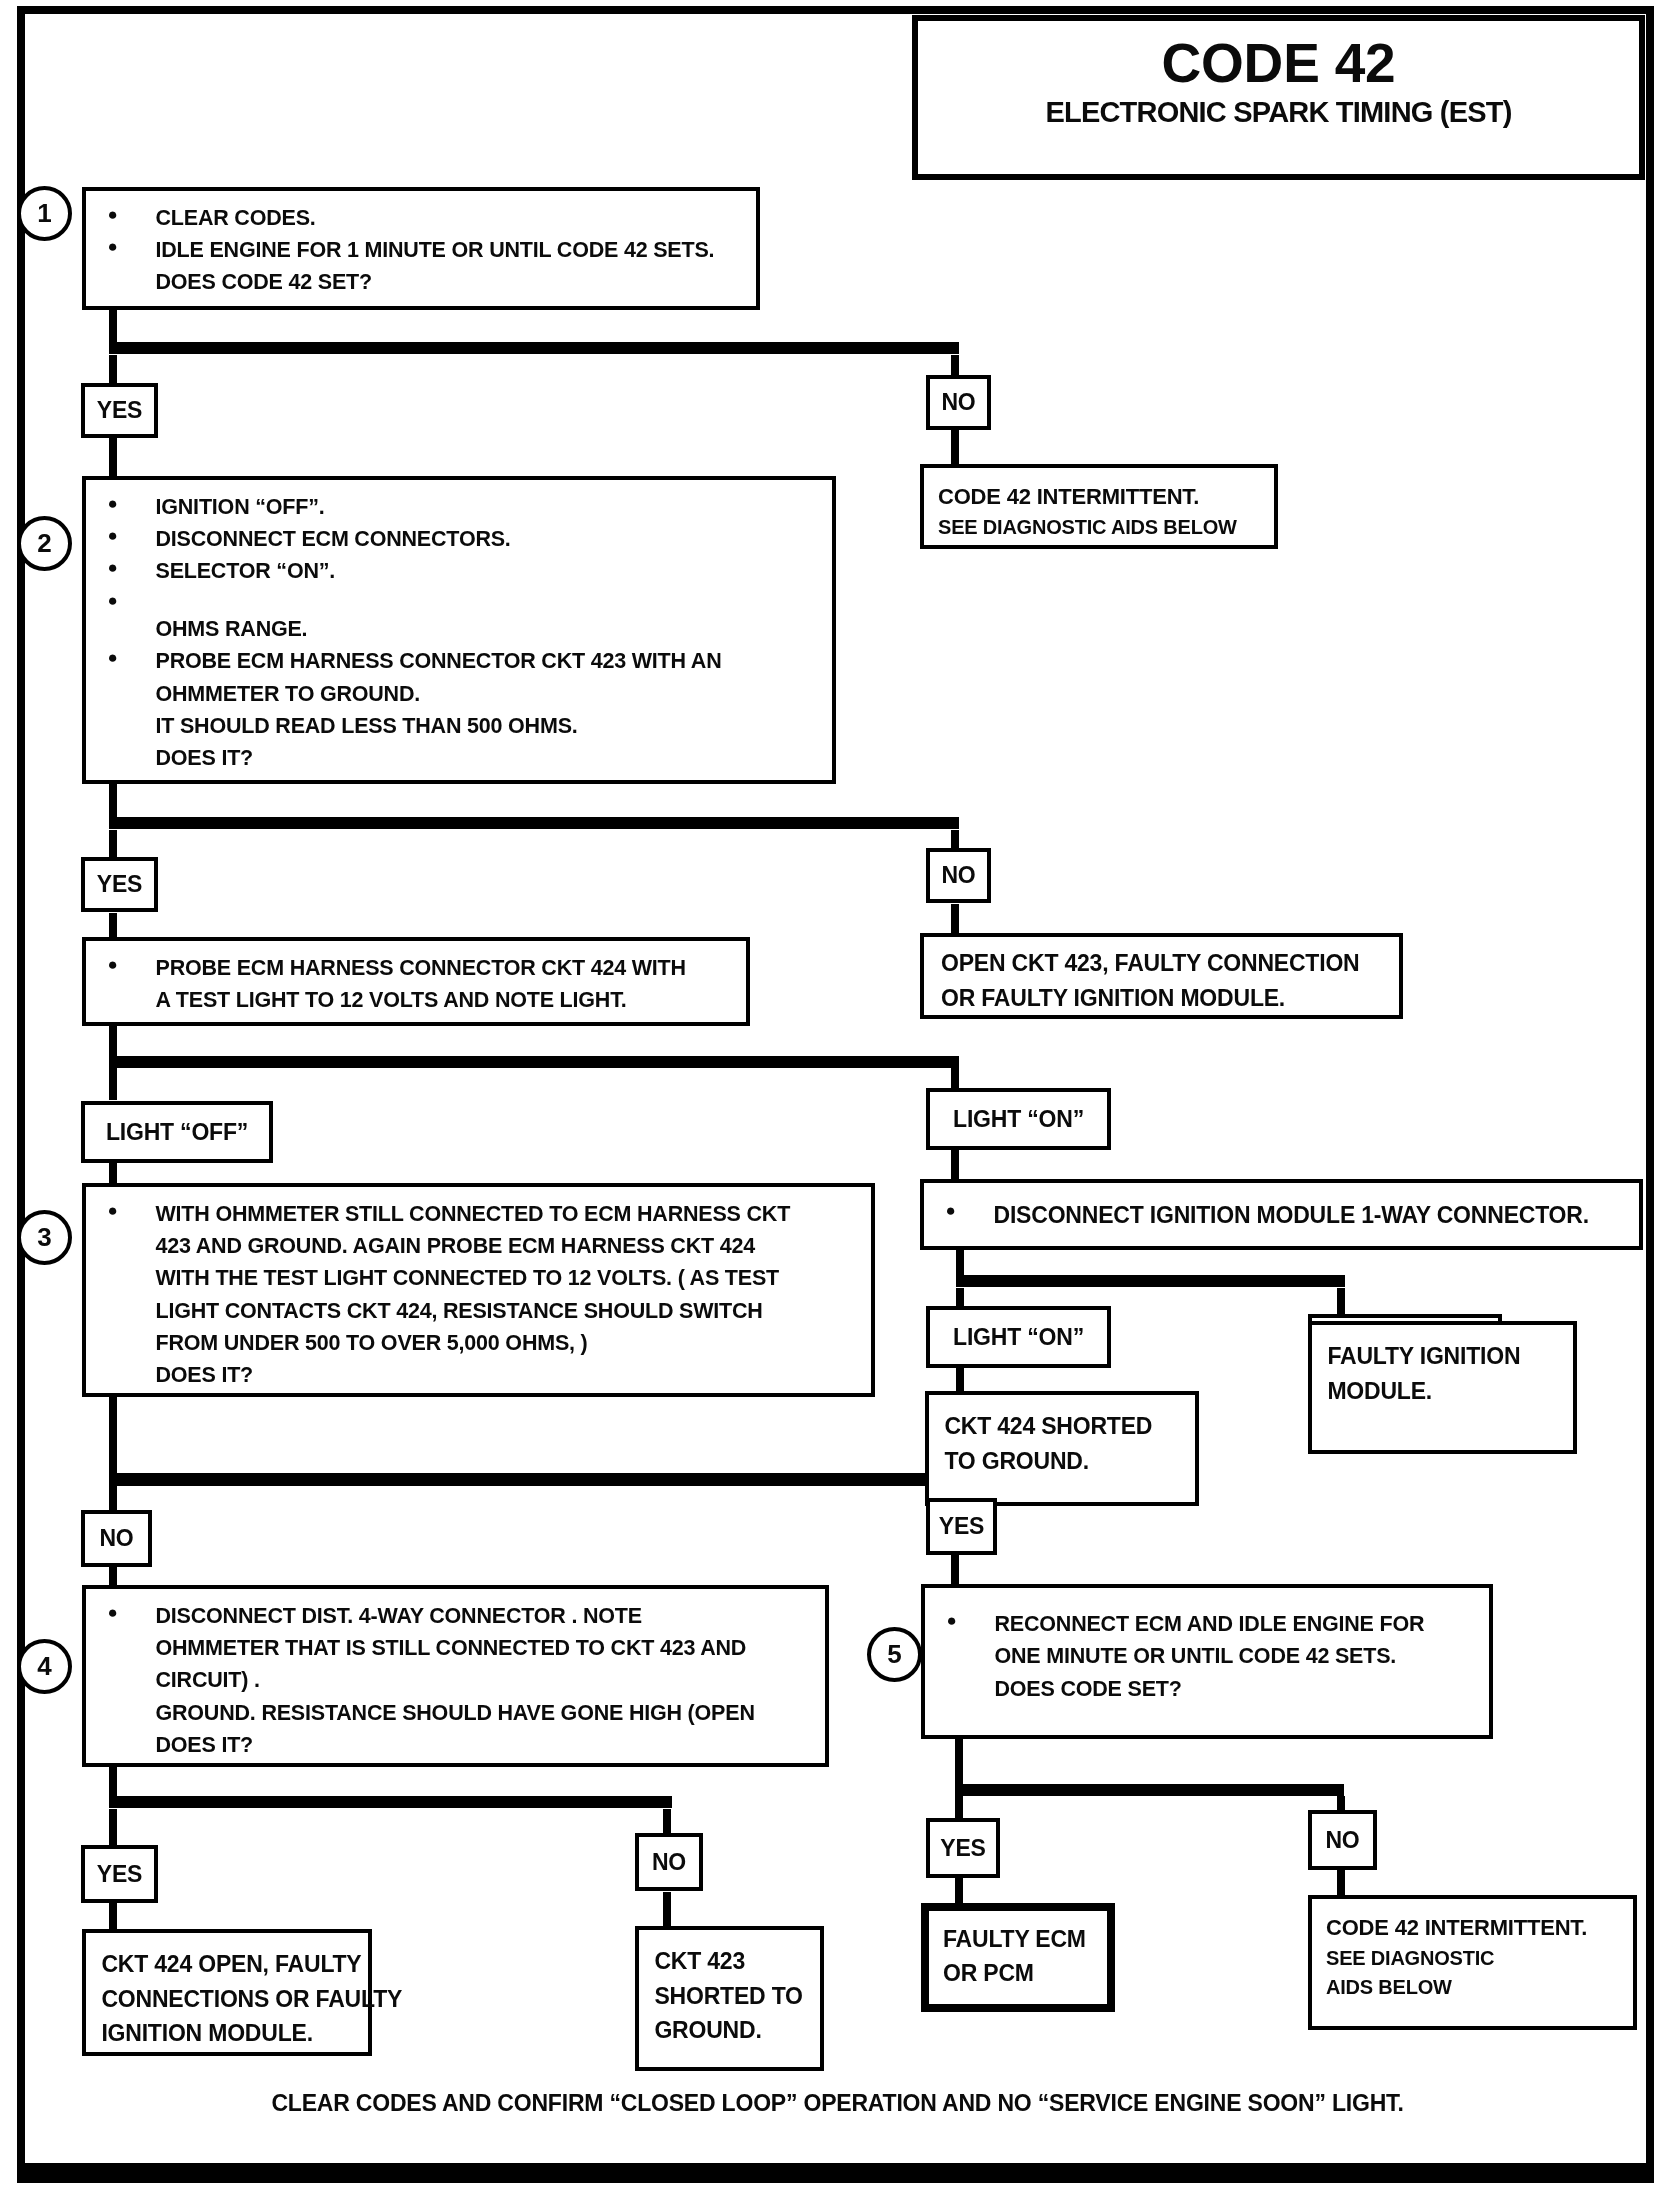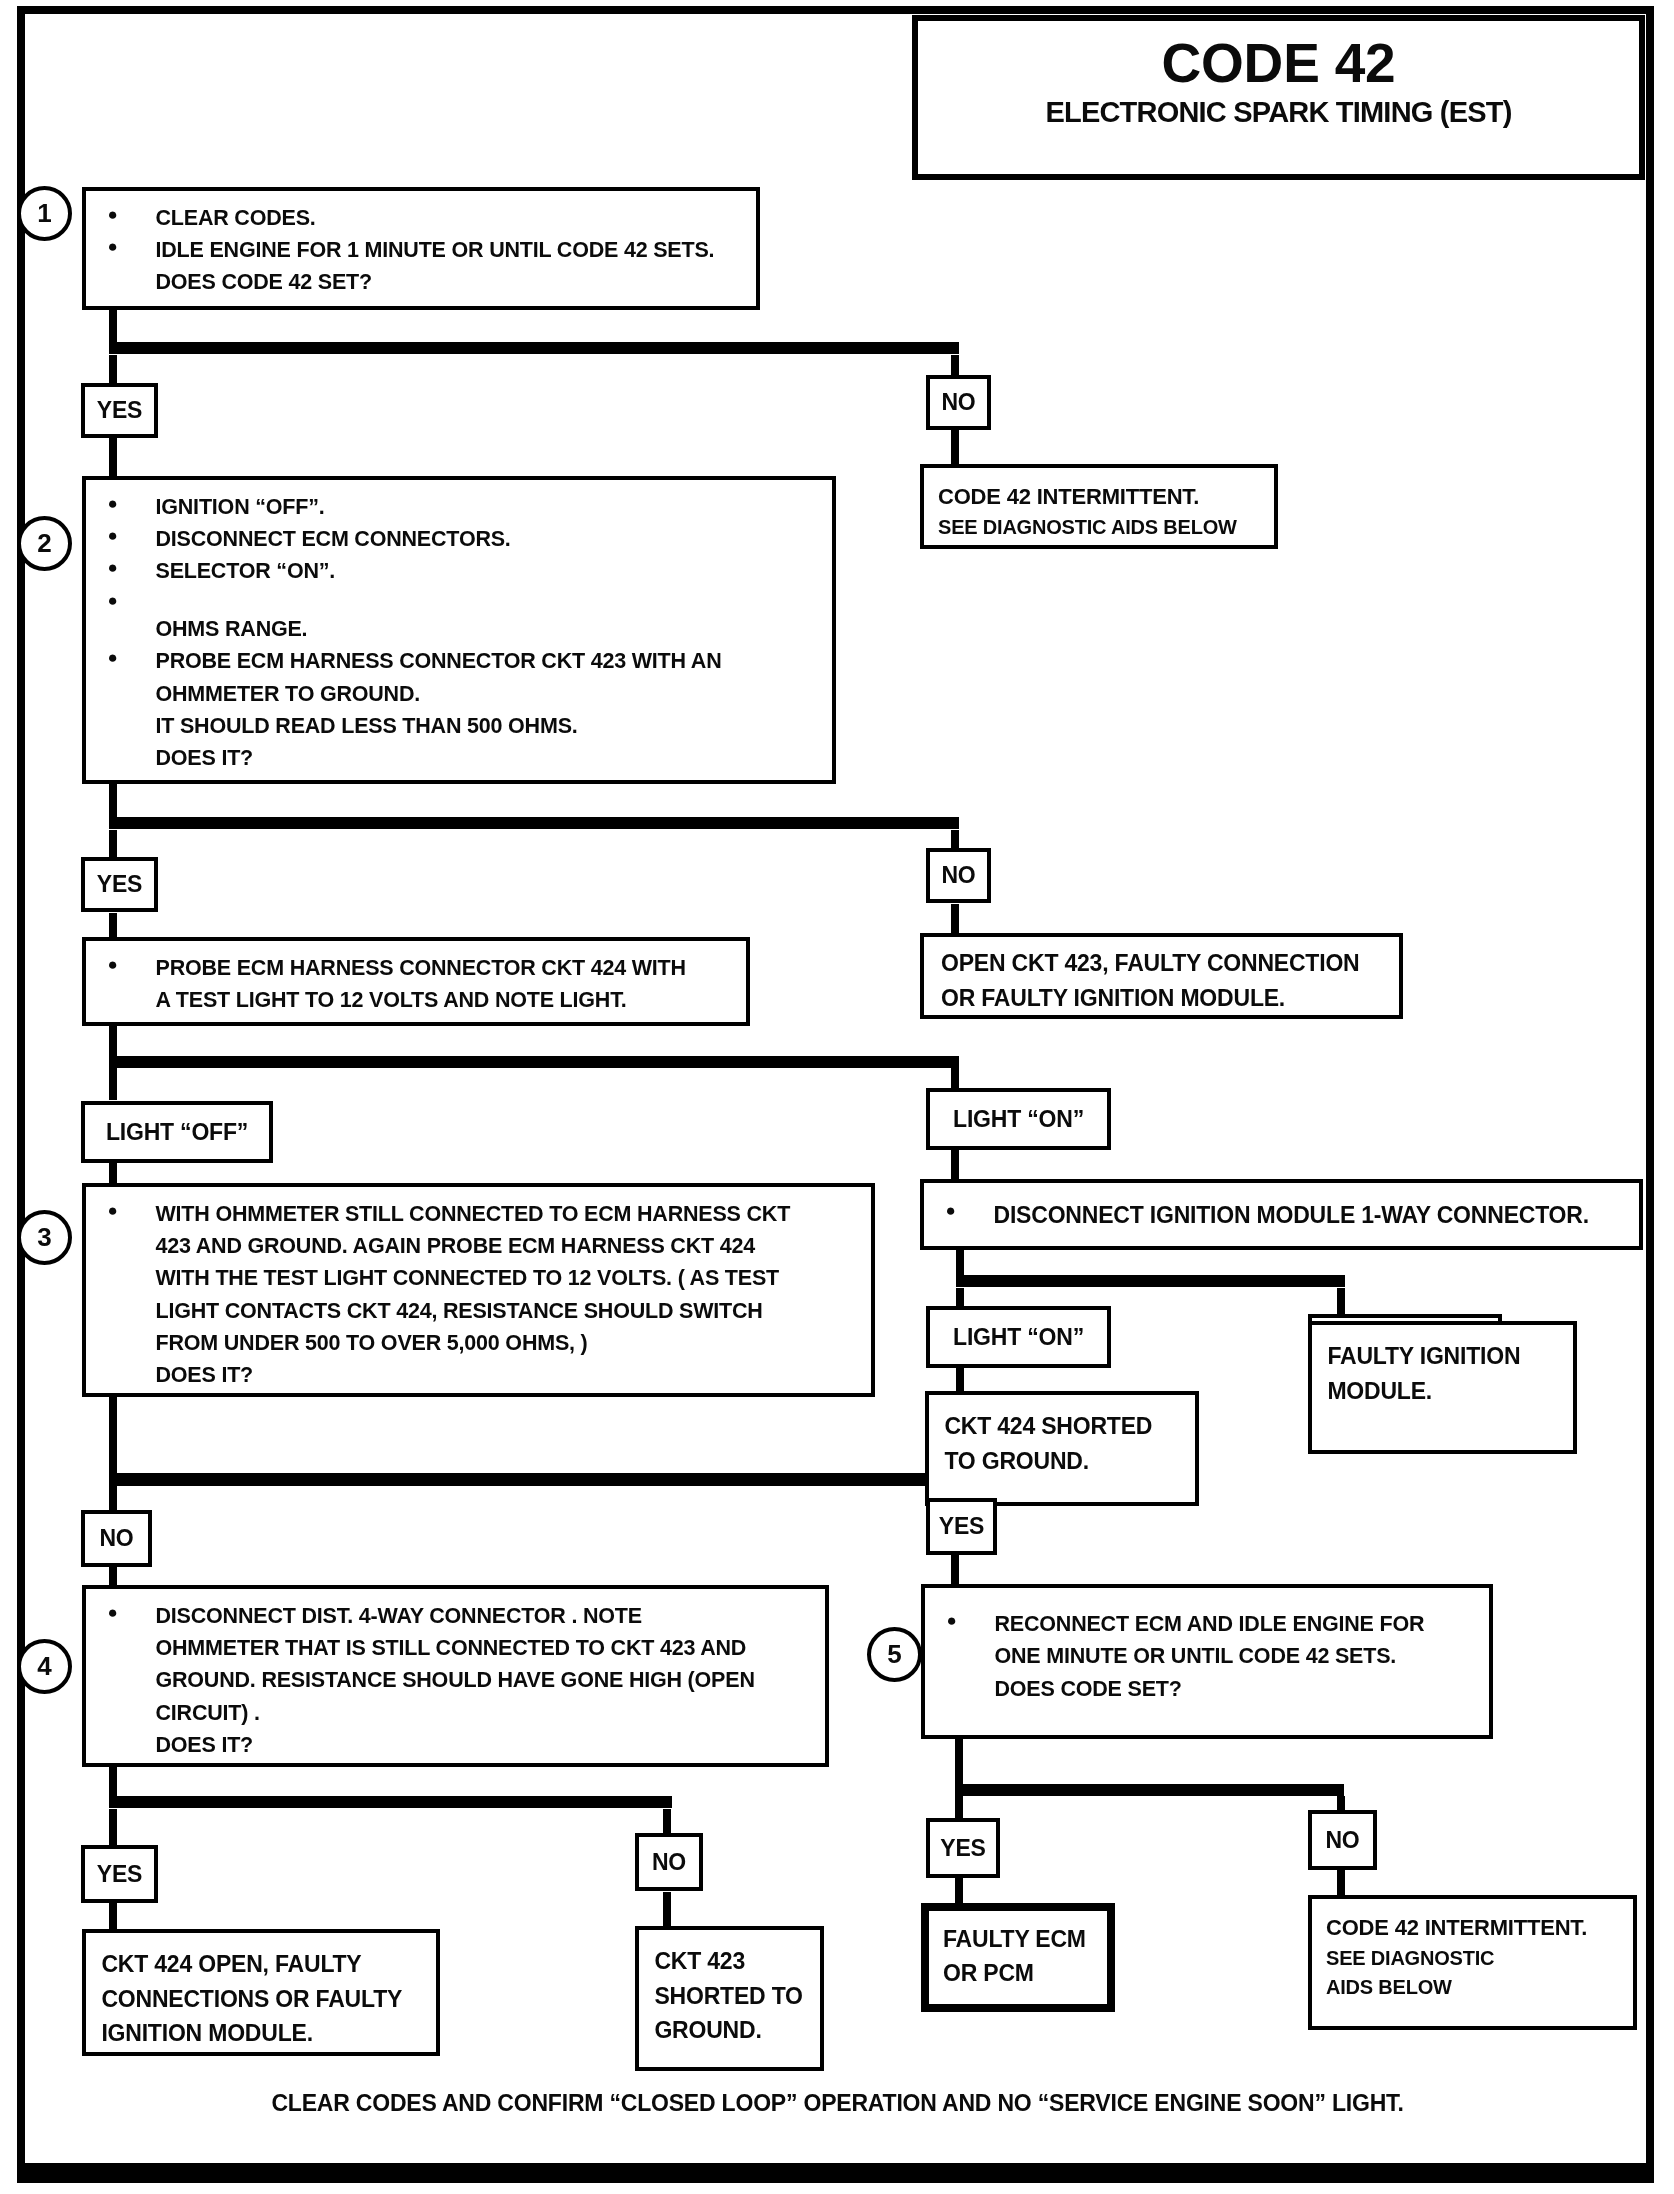--- a/index.html
+++ b/index.html
@@ -217,22 +217,22 @@
   <div class="lbl" style="left:81px;top:1510px;width:71px;height:57px;">NO</div>
   <div class="lbl" style="left:926px;top:1498px;width:71px;height:57px;">YES</div>
 
   <div class="box" style="left:82px;top:1585px;width:747px;height:182px;">
     <div class="content">
       <div class="row">
           <span class="blt">●</span>
           <span class="txt">DISCONNECT DIST. 4-WAY CONNECTOR .  NOTE</span>
         </div>
       <div class="cont txt">OHMMETER THAT IS STILL CONNECTED TO CKT 423  AND</div>
+      <div class="cont txt">CIRCUIT) .</div>
       <div class="cont txt">GROUND. RESISTANCE SHOULD HAVE GONE HIGH (OPEN</div>
-      <div class="cont txt">CIRCUIT) .</div>
       <div class="cont txt">DOES IT?</div>
     </div>
   </div>
 
   <div class="box" style="left:921px;top:1584px;width:572px;height:155px;">
     <div class="content" style="padding-top:20px;">
       <div class="row">
           <span class="blt">●</span>
           <span class="txt">RECONNECT ECM AND IDLE ENGINE FOR</span>
         </div>
@@ -240,21 +240,21 @@
       <div class="cont txt">DOES CODE SET?</div>
     </div>
   </div>
 
   <div class="lbl" style="left:81px;top:1845px;width:77px;height:58px;">YES</div>
   <div class="lbl" style="left:635px;top:1833px;width:68px;height:58px;">NO</div>
 
   <div class="lbl" style="left:926px;top:1818px;width:74px;height:60px;">YES</div>
   <div class="lbl" style="left:1308px;top:1810px;width:69px;height:60px;">NO</div>
 
-  <div class="box" style="left:82px;top:1929px;width:358px;height:127px;">
+  <div class="box" style="left:82px;top:1929px;width:290px;height:127px;">
     <div class="content2">
       <div class="txt">CKT 424 OPEN, FAULTY</div>
       <div class="txt">CONNECTIONS OR FAULTY</div>
       <div class="txt">IGNITION MODULE.</div>
     </div>
   </div>
 
   <div class="box" style="left:635px;top:1926px;width:189px;height:145px;">
     <div class="content2">
       <div class="txt">CKT 423</div>

